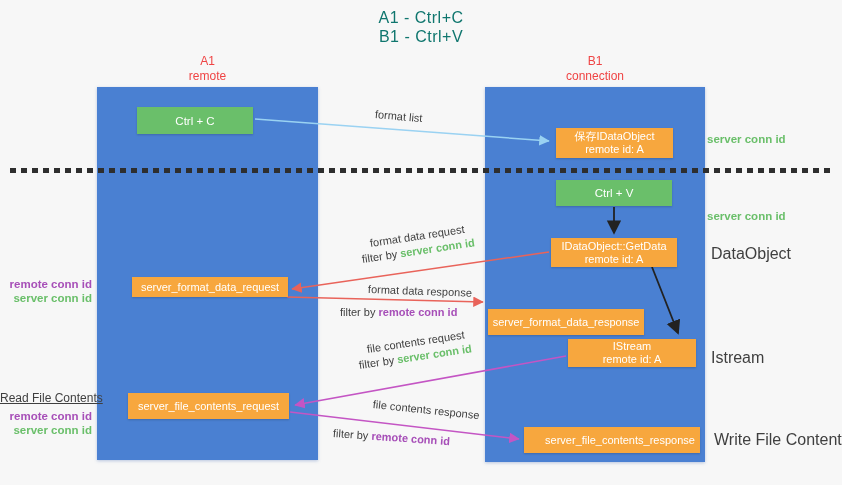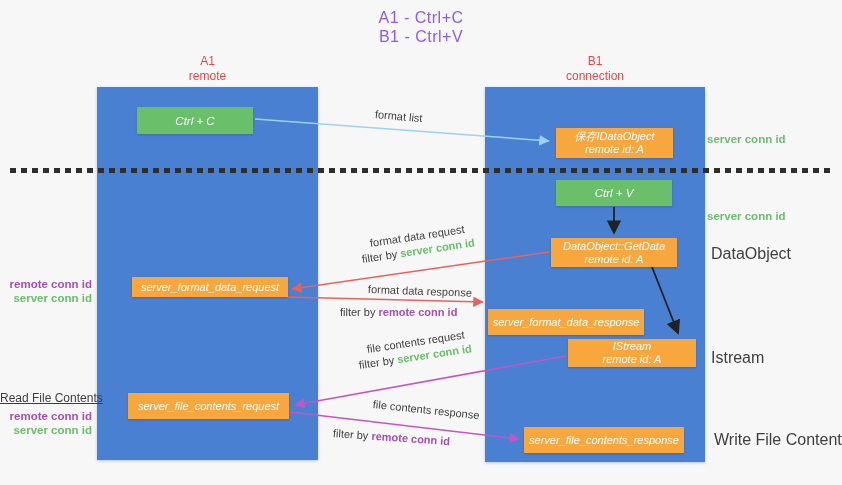--- a/index.html
+++ b/index.html
@@ -2,21 +2,21 @@
 <html><head>
 <meta charset="utf-8">
 <style>
   html,body{margin:0;padding:0;background:#f7f7f7;}
   .stage{
     position:relative;width:842px;height:485px;background:#f7f7f7;
     font-family:"Liberation Sans","DejaVu Sans",sans-serif;overflow:hidden;
   }
   .title{
     position:absolute;left:0;right:0;top:8px;text-align:center;
-    font-size:16px;line-height:19px;color:#8b5cf6;letter-spacing:.5px;
+    font-size:16px;line-height:19px;color:#0f766e;letter-spacing:.5px;
   }
   .colhead{
     position:absolute;top:54px;text-align:center;font-size:12px;line-height:15px;color:#ef4444;
   }
   .colhead.left{left:97px;width:221px;}
   .colhead.right{left:485px;width:220px;}
   .column{
     position:absolute;top:87px;background:#4a80d2;
     box-shadow:0 1px 3px rgba(70,110,180,.35);
   }
@@ -24,21 +24,20 @@
   .column.right{left:485px;width:220px;height:375px;}
   .dotted{
     position:absolute;left:10px;top:168px;width:825px;height:5px;
     background:repeating-linear-gradient(to right,#2e2e2e 0 6px,transparent 6px 11px);
   }
   .arrows{position:absolute;left:0;top:0;pointer-events:none;}
   .node{
     position:absolute;display:flex;align-items:center;justify-content:center;
     flex-direction:column;color:#fff;text-align:center;white-space:nowrap;
     box-shadow:0 1px 2px rgba(0,0,0,.18);
-    font-style:italic;
   }
   .node.green{background:#6abf6a;font-size:11.5px;}
   .node.orange{background:#f7a73e;font-size:11px;line-height:13px;}
   .lbl{
     position:absolute;font-size:11px;color:#3f3f3f;white-space:nowrap;
     transform-origin:left center;
   }
   .kw-green{color:#6abf6a;font-weight:bold;}
   .kw-purple{color:#a74fb8;font-weight:bold;}
   .side{position:absolute;white-space:nowrap;font-size:16px;color:#3f3f3f;}
@@ -103,42 +102,42 @@
   <div class="node orange" style="left:556px;top:128px;width:117px;height:30px;align-items:center;">
     <span>保存IDataObject</span>
     <span>remote id: A</span>
   </div>
 
   <div class="node green" style="left:556px;top:180px;width:116px;height:26px;">
     <span>Ctrl + V</span>
   </div>
 
   <div class="node orange" style="left:551px;top:238px;width:126px;height:29px;">
-    <span>DataObject::GetData</span>
+    <span>IDataObject::GetData</span>
     <span>remote id: A</span>
   </div>
 
   <div class="node orange" style="left:132px;top:277px;width:156px;height:20px;">
     <span>server_format_data_request</span>
   </div>
 
   <div class="node orange" style="left:488px;top:289px;width:156px;height:26px;margin-top:20px;">
     <span>server_format_data_response</span>
   </div>
 
   <div class="node orange" style="left:568px;top:339px;width:128px;height:28px;">
     <span>IStream</span>
     <span>remote id: A</span>
   </div>
 
   <div class="node orange" style="left:128px;top:393px;width:161px;height:26px;">
     <span>server_file_contents_request</span>
   </div>
 
-  <div class="node orange" style="left:524px;top:427px;width:160px;height:26px;">
+  <div class="node orange" style="left:524px;top:427px;width:160px;height:26px;padding-left:16px;">
     <span>server_file_contents_response</span>
   </div>
 
   <div class="lbl" style="left:375px;top:108px;transform:rotate(5deg);">format list</div>
 
   <div class="lbl" style="left:370px;top:237px;transform:rotate(-8.5deg);">format data request</div>
   <div class="lbl" style="left:362px;top:253px;transform:rotate(-8.5deg);">
     <span>filter by </span><span class="kw-green">server conn id</span>
   </div>
 

